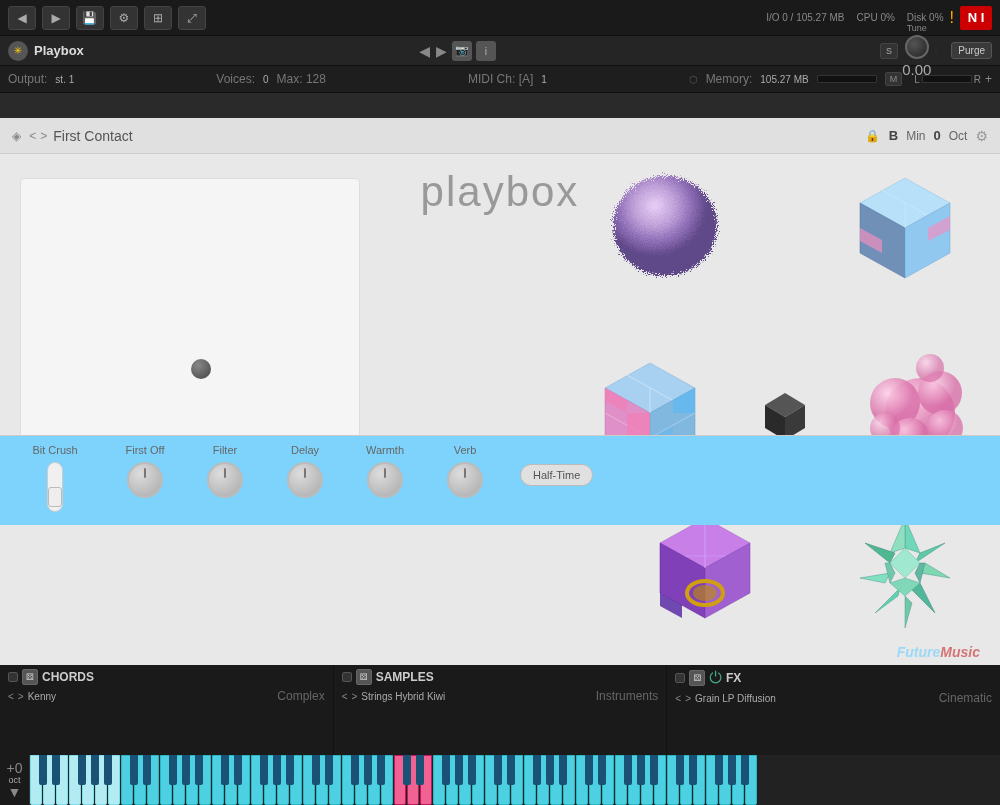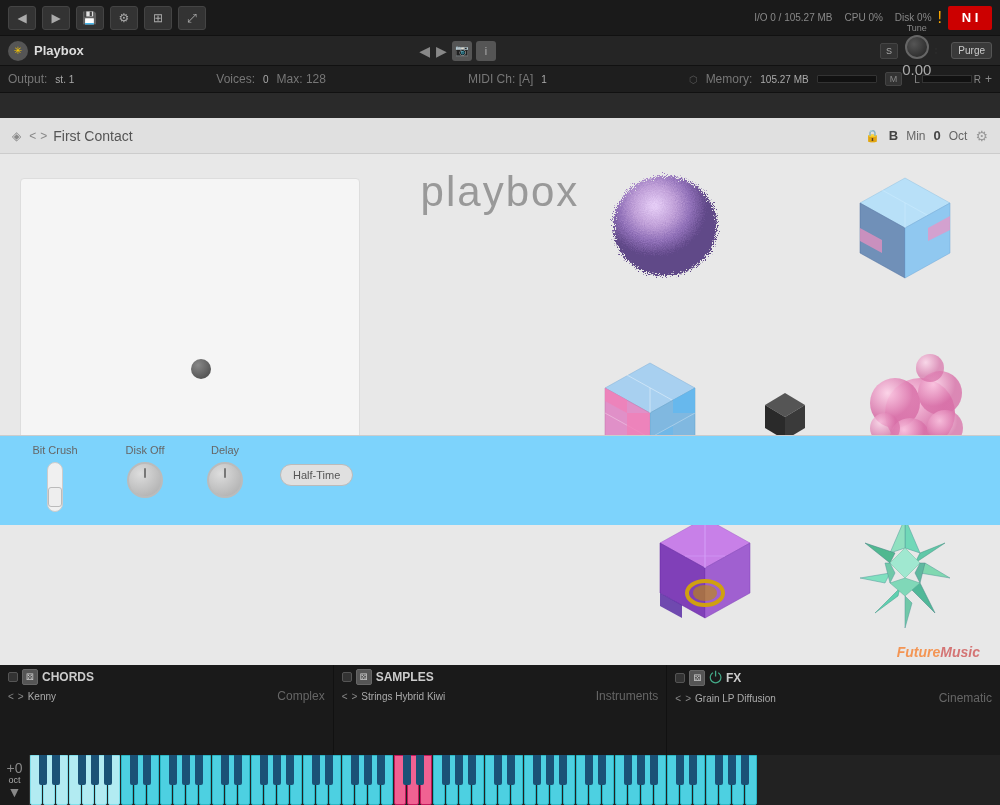--- a/index.html
+++ b/index.html
@@ -38,21 +38,21 @@
       color: #888;
       font-size: 10px;
       display: flex;
       gap: 12px;
     }
     .top-bar-ni {
       background: #cc0000;
       color: white;
       font-weight: bold;
       font-size: 13px;
-      width: 44px; height: 24px;
+      width: 32px; height: 24px;
       display: flex; align-items: center; justify-content: center;
       border-radius: 2px;
     }
     .top-bar-warn {
       color: #ffaa00;
       font-size: 16px;
     }
 
     
     #instrument-header {
@@ -726,45 +726,57 @@
   <div id="bottom-controls">
 
     <div class="ctrl-group">
       <span class="ctrl-label">Bit Crush</span>
       <div class="ctrl-slider-vert">
         <div class="ctrl-slider-thumb"></div>
       </div>
     </div>
 
     <div class="ctrl-group" style="margin-left:20px;">
-      <span class="ctrl-label">Disk Off</span>
+      <span class="ctrl-label">First Off</span>
       <div class="ctrl-knob"></div>
     </div>
 
 
+    <div class="ctrl-group" style="margin-left:10px;">
+      <span class="ctrl-label">Filter</span>
+      <div class="ctrl-knob"></div>
+    </div>
 
     <div class="ctrl-group" style="margin-left:10px;">
       <span class="ctrl-label">Delay</span>
       <div class="ctrl-knob"></div>
     </div>
 
-
+    <div class="ctrl-group" style="margin-left:10px;">
+      <span class="ctrl-label">Warmth</span>
+      <div class="ctrl-knob"></div>
+    </div>
+
+    <div class="ctrl-group" style="margin-left:10px;">
+      <span class="ctrl-label">Verb</span>
+      <div class="ctrl-knob"></div>
+    </div>
 
     <div class="ctrl-group" style="margin-left:20px;">
       <div class="half-time-btn">Half-Time</div>
     </div>
 
 
   </div>
 
 </div>
 
 <div id="watermark">
   <span>
-    <span style="color:#f97316;margin-left:8px;">Future</span><span style="font-style:italic;color:#cc4444;">Music</span>
+    <span style="color:#7dd3fc;margin-left:8px;">Future</span><span style="font-style:italic;color:#cc4444;">Music</span>
   </span>
 </div>
 
 <div id="bottom-slots">
   <div class="slot">
     <div class="slot-header">
       <div class="slot-power"></div>
       <div class="slot-dice">⚄</div>
       <span class="slot-name">CHORDS</span>
     </div>

